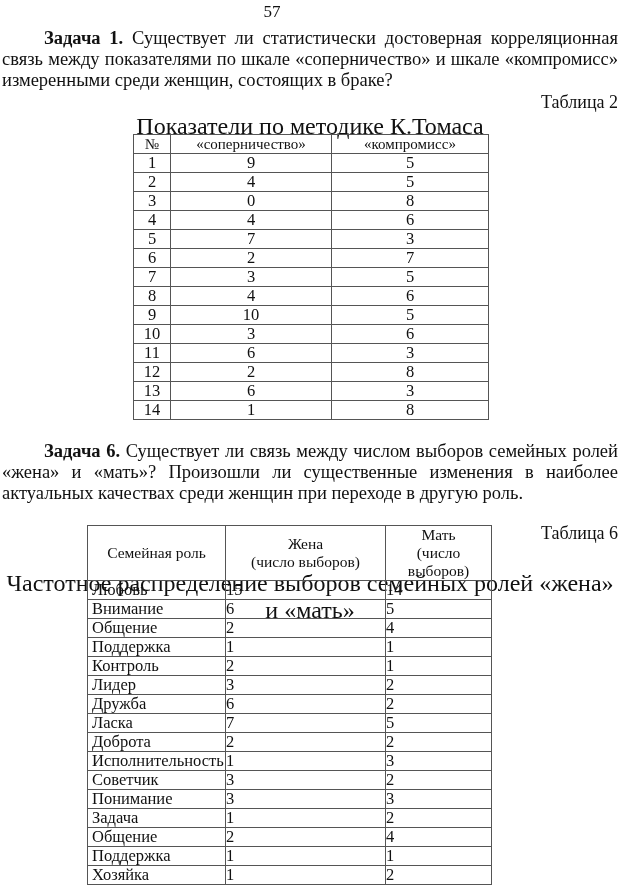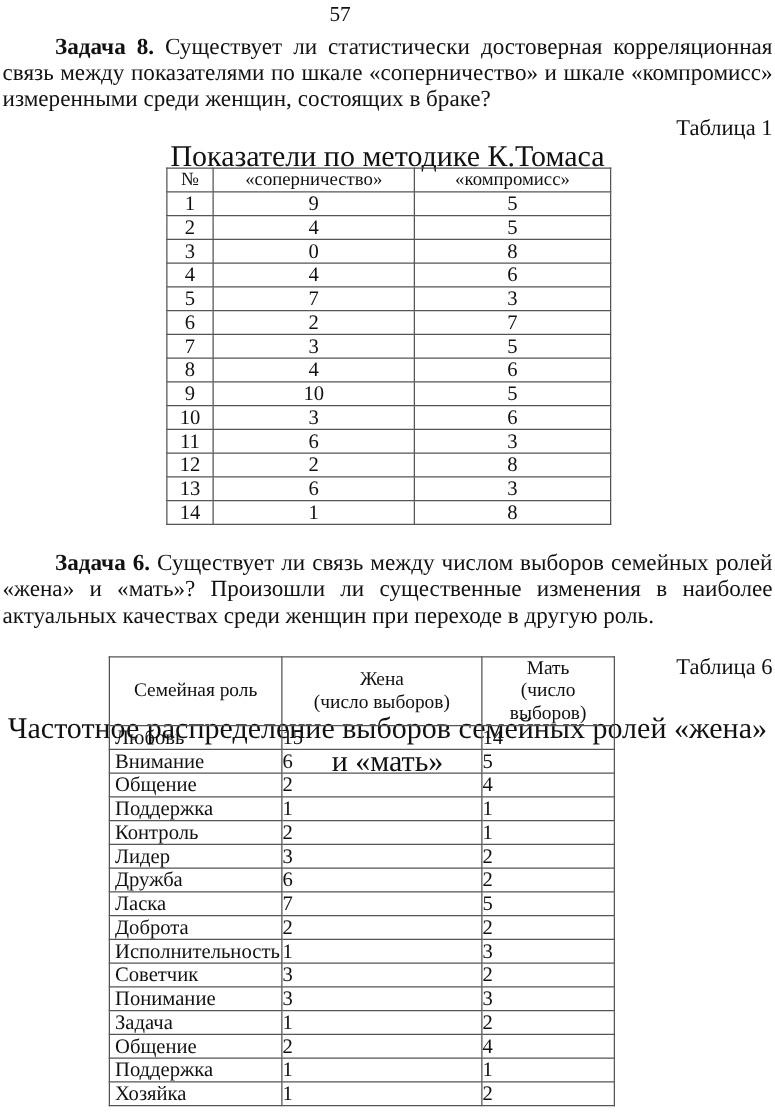--- a/index.html
+++ b/index.html
@@ -19,23 +19,23 @@
   #t6 { left:87px; top:525px; width:405px;padding-left:42px; }
   #t6 th { text-align:center; line-height:18px; height:37px; font-size:15.5px; }
   #t6 td { text-align:left; }
   #t6 td.role { text-align:left; padding-left:4px; }
 </style>
 </head>
 <body>
 
 <div class="page-num">57</div>
 
-<div class="para" style="top:28px;"><span class="indent"></span><b>Задача 8.</b><span> Существует ли статистически достоверная корреляционная связь между показателями по шкале «соперничество» и шкале «компромисс» измеренными среди женщин, состоящих в браке?</span></div>
-
-<div class="tbl-label" style="top:92px;">Таблица 1</div>
+<div class="para" style="top:28px;"><span class="indent"></span><b>Задача 1.</b><span> Существует ли статистически достоверная корреляционная связь между показателями по шкале «соперничество» и шкале «компромисс» измеренными среди женщин, состоящих в браке?</span></div>
+
+<div class="tbl-label" style="top:92px;">Таблица 2</div>
 <div class="tbl-caption" style="top:113px;">Показатели по методике К.Томаса</div>
 
 <table id="t5">
   <thead>
     <tr>
       <th style="width:36px">№</th>
       <th style="width:160px">«соперничество»</th>
       <th>«компромисс»</th>
     </tr>
   </thead>

